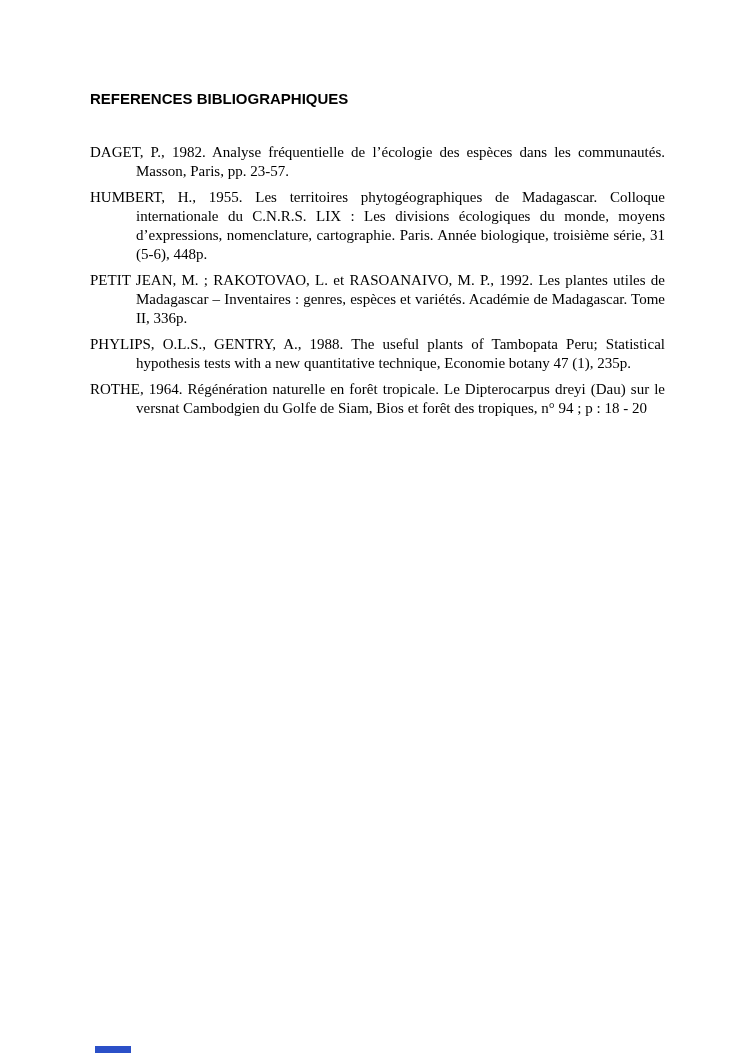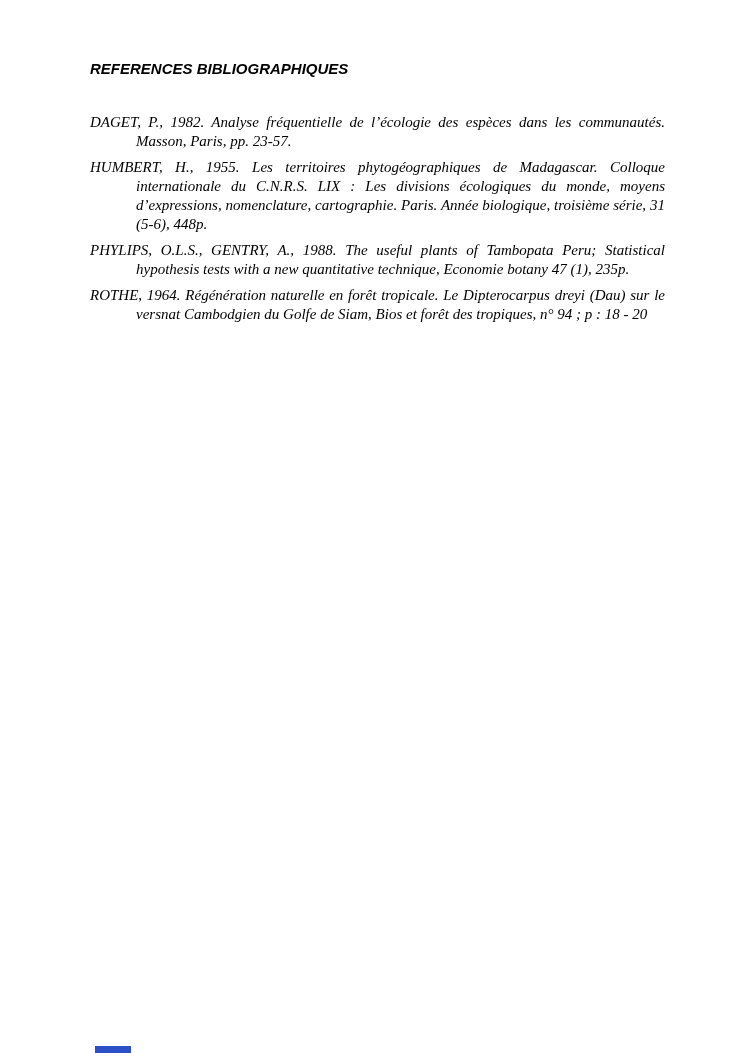--- a/index.html
+++ b/index.html
@@ -12,22 +12,21 @@
     height: 1053px;
     position: relative;
     overflow: hidden;
     font-family: "Liberation Serif", serif;
     color: #000000;
   }
   .page {
     box-sizing: border-box;
     width: 744px;
     height: 915px;
-    padding: 60px 79px 0 90px;
-    font-style: italic;
+    padding: 90px 79px 0 90px;
   }
   .heading {
     font-family: "Liberation Sans", sans-serif;
     font-size: 15px;
     font-weight: bold;
     margin: 0 0 36px 0;
     text-align: left;
   }
   .ref {
     font-size: 15px;
@@ -47,17 +46,18 @@
   }
 </style>
 </head>
 <body>
 
 <div class="page">
   <h1 class="heading">REFERENCES BIBLIOGRAPHIQUES</h1>
 
   <p class="ref">DAGET, P., 1982. Analyse fréquentielle de l’écologie des espèces dans les communautés. Masson, Paris, pp. 23-57.</p>
   <p class="ref">HUMBERT, H., 1955. Les territoires phytogéographiques de Madagascar. Colloque internationale du C.N.R.S. LIX : Les divisions écologiques du monde, moyens d’expressions, nomenclature, cartographie. Paris. Année biologique, troisième série, 31 (5-6), 448p.</p>
+  <p class="ref">PETIT JEAN, M. ; RAKOTOVAO, L. et RASOANAIVO, M. P., 1992. Les plantes utiles de Madagascar – Inventaires : genres, espèces et variétés. Académie de Madagascar. Tome II, 336p.</p>
   <p class="ref">PHYLIPS, O.L.S., GENTRY, A., 1988. The useful plants of Tambopata Peru; Statistical hypothesis tests with a new quantitative technique, Economie botany 47 (1), 235p.</p>
   <p class="ref">ROTHE,  1964. Régénération naturelle en forêt tropicale. Le Dipterocarpus dreyi (Dau) sur le versnat Cambodgien du Golfe de Siam, Bios et forêt des tropiques, n° 94 ; p : 18 - 20</p>
 </div>
 
 <div class="blue-bar"></div>
 
 </body></html>

